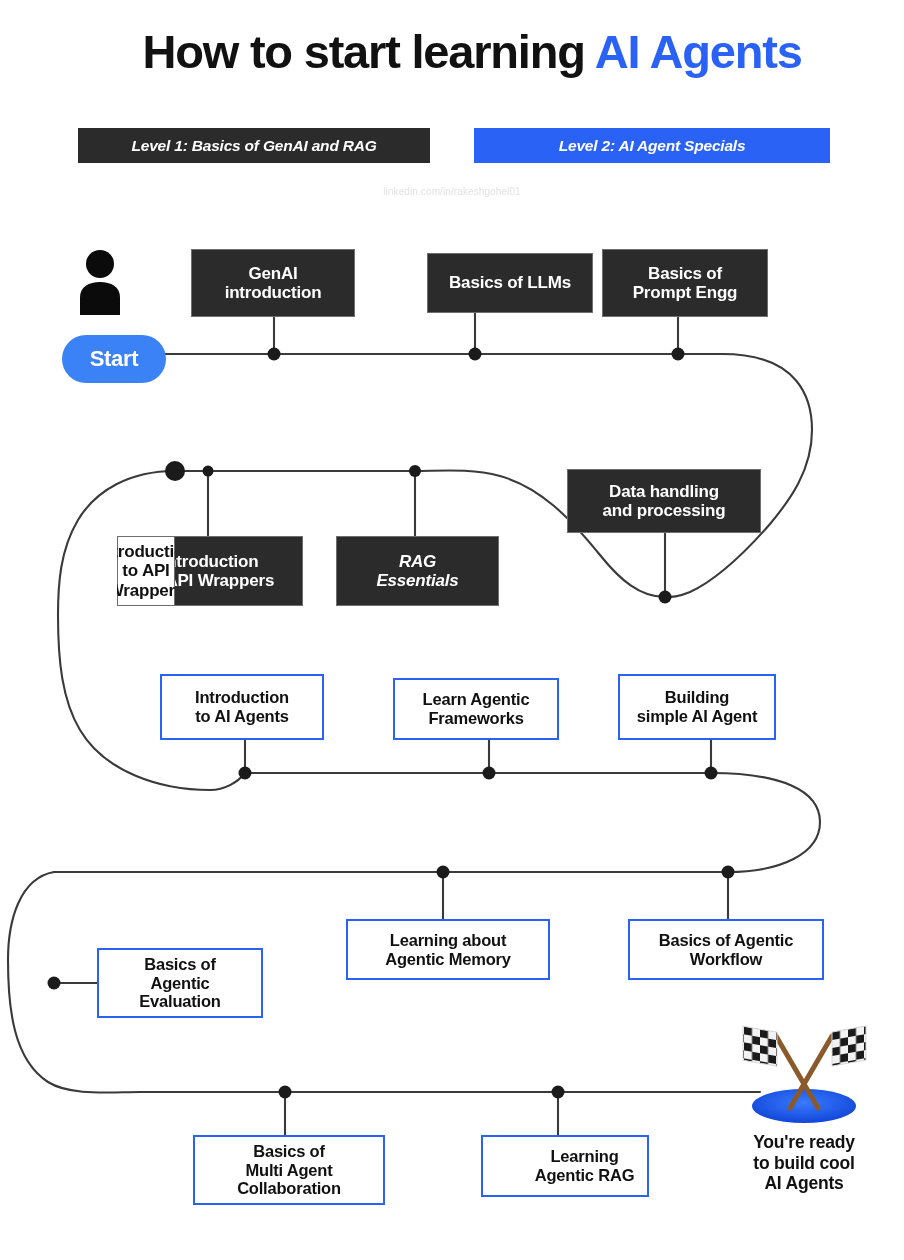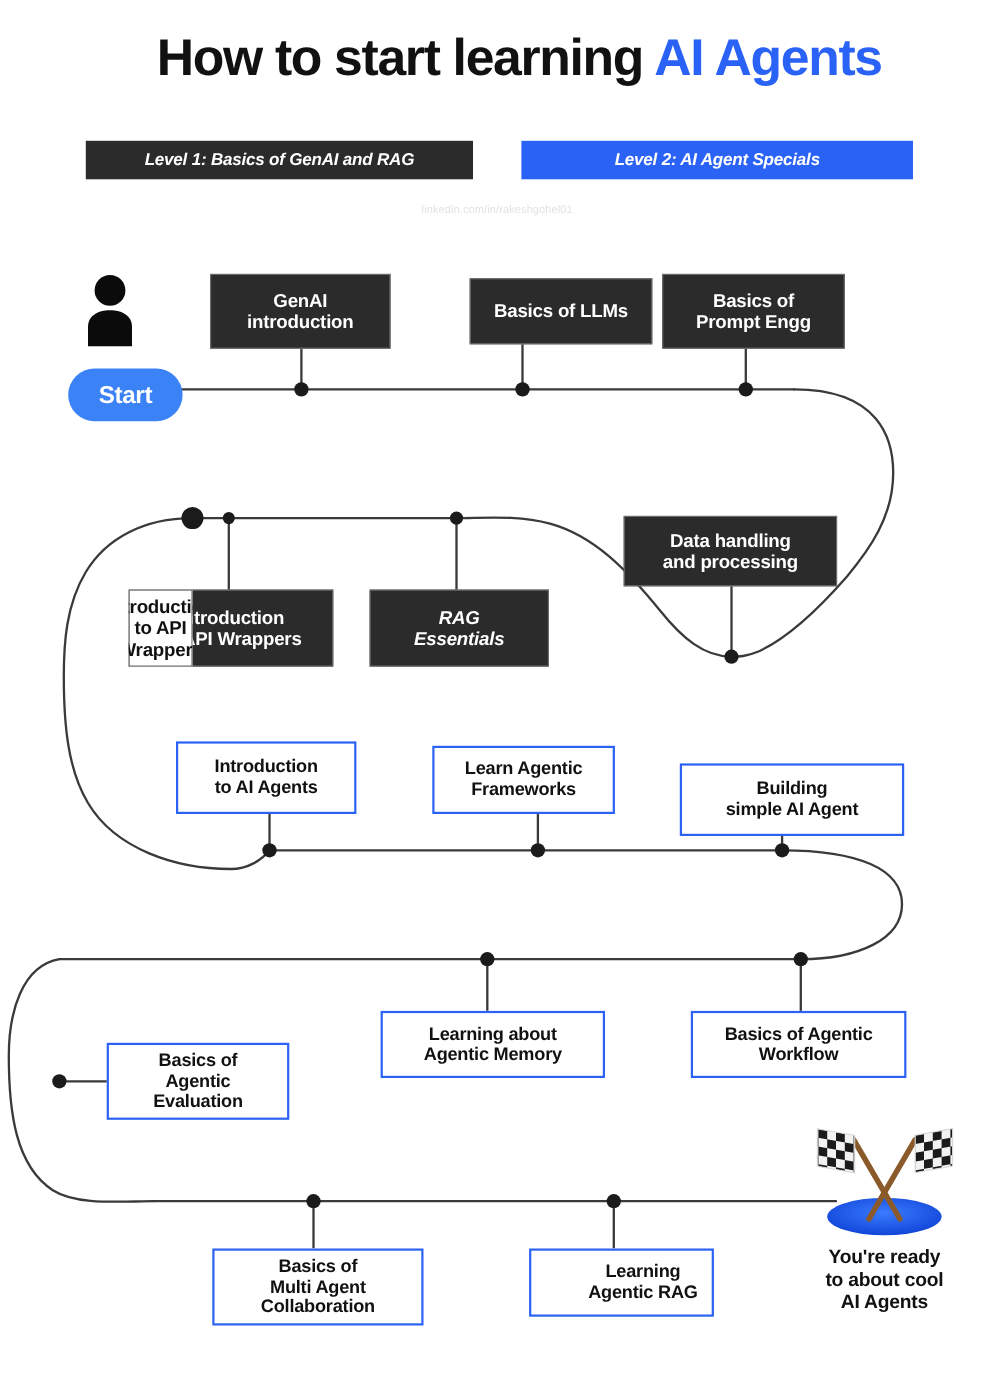--- a/index.html
+++ b/index.html
@@ -289,21 +289,21 @@
 
 <div class="node dark" style="left:336px;top:536px;width:163px;height:70px;font-style:italic;">RAG
 Essentials</div>
 
 <div class="node light" style="left:160px;top:674px;width:164px;height:66px;">Introduction
 to AI Agents</div>
 
 <div class="node light" style="left:393px;top:678px;width:166px;height:62px;">Learn Agentic
 Frameworks</div>
 
-<div class="node light" style="left:618px;top:674px;width:204px;height:66px;margin-top:20px;">Building
+<div class="node light" style="left:618px;top:674px;width:158px;height:66px;">Building
 simple AI Agent</div>
 
 <div class="node light" style="left:97px;top:948px;width:166px;height:70px;">Basics of
 Agentic
 Evaluation</div>
 
 <div class="node light" style="left:346px;top:919px;width:204px;height:61px;">Learning about
 Agentic Memory</div>
 
 <div class="node light" style="left:628px;top:919px;width:196px;height:61px;">Basics of Agentic
@@ -336,14 +336,14 @@
 
   <g transform="translate(36,10) skewY(10)">
     <rect x="-33" y="0" width="34" height="34" fill="url(#checker)" stroke="#d8d8d8" stroke-width="1"></rect>
   </g>
 
   <g transform="translate(92,10) skewY(-10)">
     <rect x="0" y="0" width="34" height="34" fill="url(#checker)" stroke="#d8d8d8" stroke-width="1"></rect>
   </g>
 </svg>
 <div id="finish-caption">You're ready
-to about cool
+to build cool
 AI Agents</div>
 
 </body></html>

